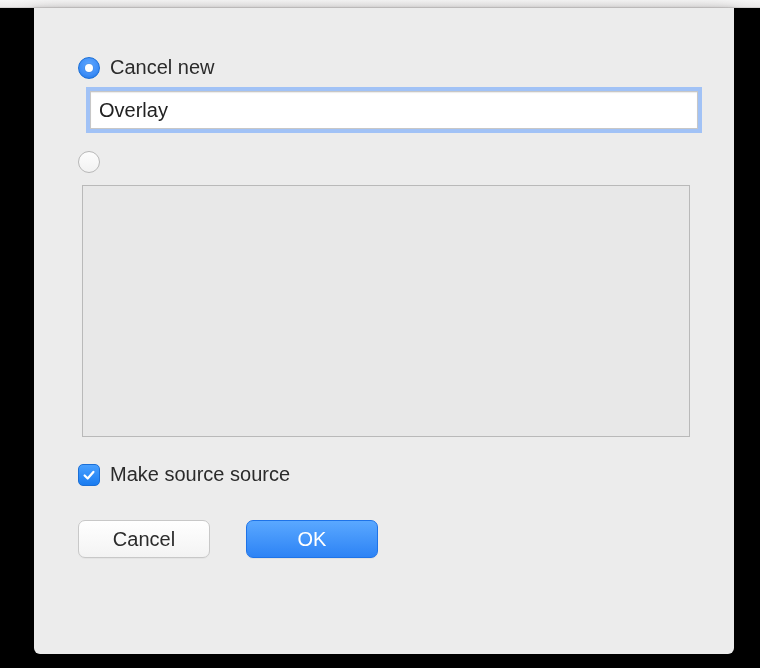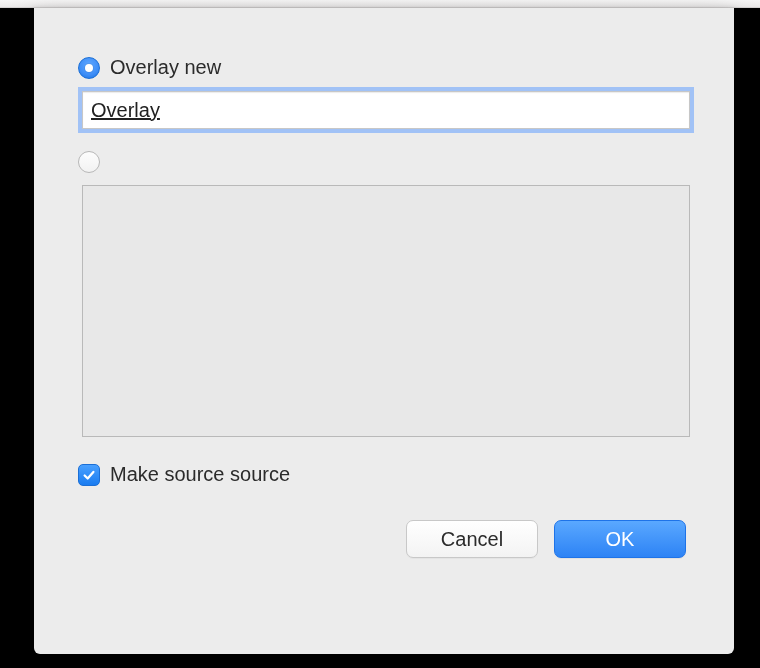--- a/index.html
+++ b/index.html
@@ -62,32 +62,31 @@
   }
   .radio-label {
     font-size: 20px;
     color: #2b2b2b;
   }
 
   .name-input {
     display: block;
     width: 608px;
     height: 38px;
-    margin-left: 4px;
+    margin-left: 12px;
     margin-bottom: 22px;
     padding: 4px 8px;
     font-size: 20px;
     color: #222;
     background: #fff;
     border: 1px solid #c7c7c7;
     outline: none;
     box-shadow:
       0 0 0 4px rgba(100,160,255,0.55),
       inset 0 1px 1px rgba(0,0,0,0.08);
-    text-decoration: underline;
   }
 
   .listbox {
     width: 608px;
     height: 252px;
     margin-left: 4px;
     margin-top: 10px;
     margin-bottom: 26px;
     background: #e8e8e8;
     border: 1px solid #b9b9b9;
@@ -110,22 +109,22 @@
     stroke-linecap: round;
     stroke-linejoin: round;
   }
   .check-label {
     font-size: 20px;
     color: #2b2b2b;
   }
 
   .button-row {
     display: flex;
-    justify-content: flex-end;
-    gap: 16px;
+    justify-content: flex-start;
+    gap: 36px;
     margin-top: 34px;
     padding-right: 4px;
   }
   .btn {
     min-width: 132px;
     height: 38px;
     border-radius: 7px;
     font-size: 20px;
     display: inline-flex;
     align-items: center;
@@ -150,21 +149,21 @@
 <body>
 
 <div class="titlebar-strip"></div>
 <div class="backdrop">
   <div class="sheet">
 
     <div class="row">
       <span class="radio selected">
         <span class="dot"></span>
       </span>
-      <span class="radio-label">Overlay new</span>
+      <span class="radio-label">Cancel new</span>
     </div>
 
     <input class="name-input" type="text" value="Overlay" style="">
 
     <div class="row">
       <span class="radio"></span>
     </div>
 
     <div class="listbox"></div>
 

